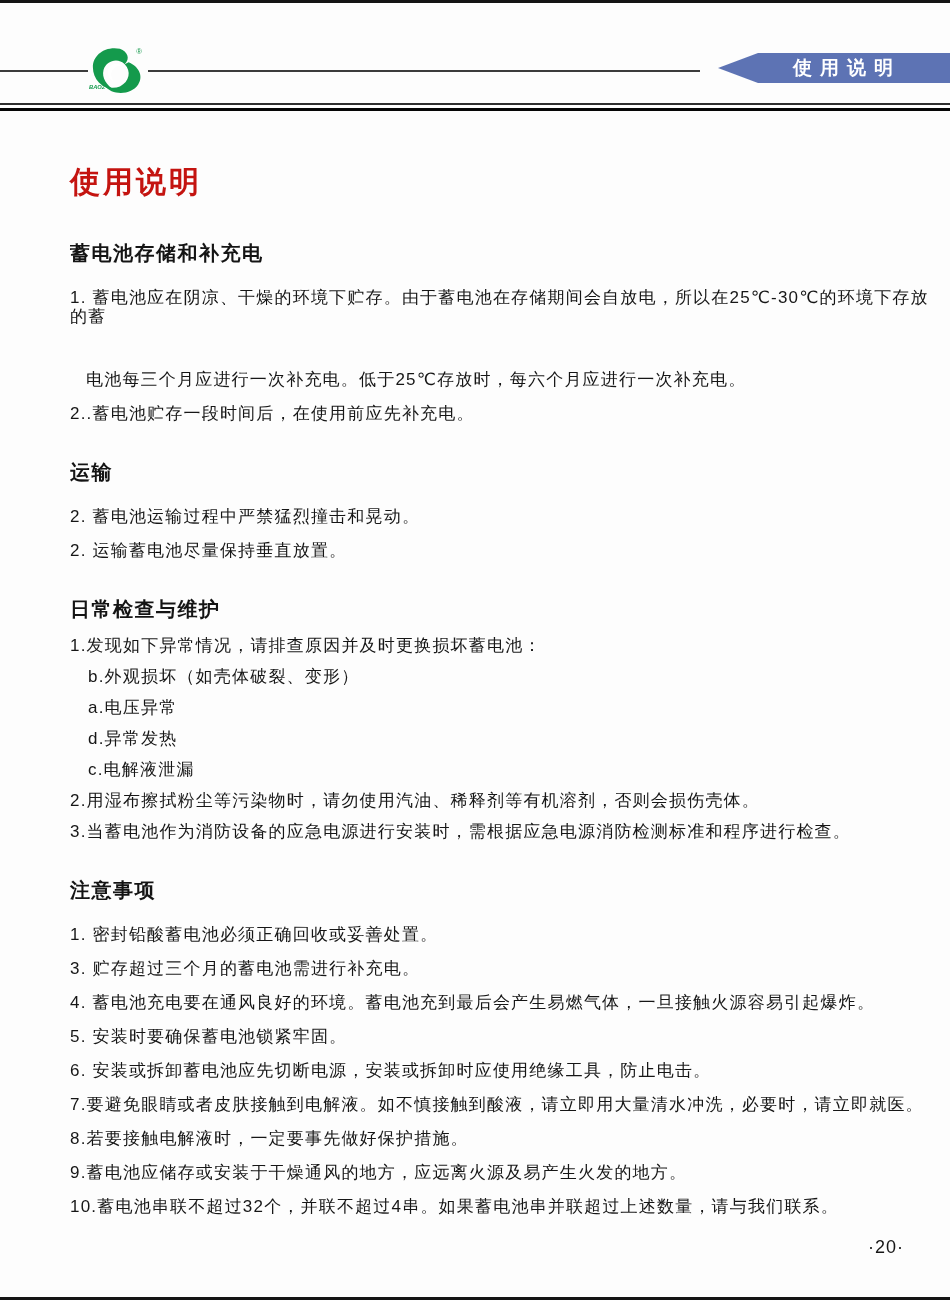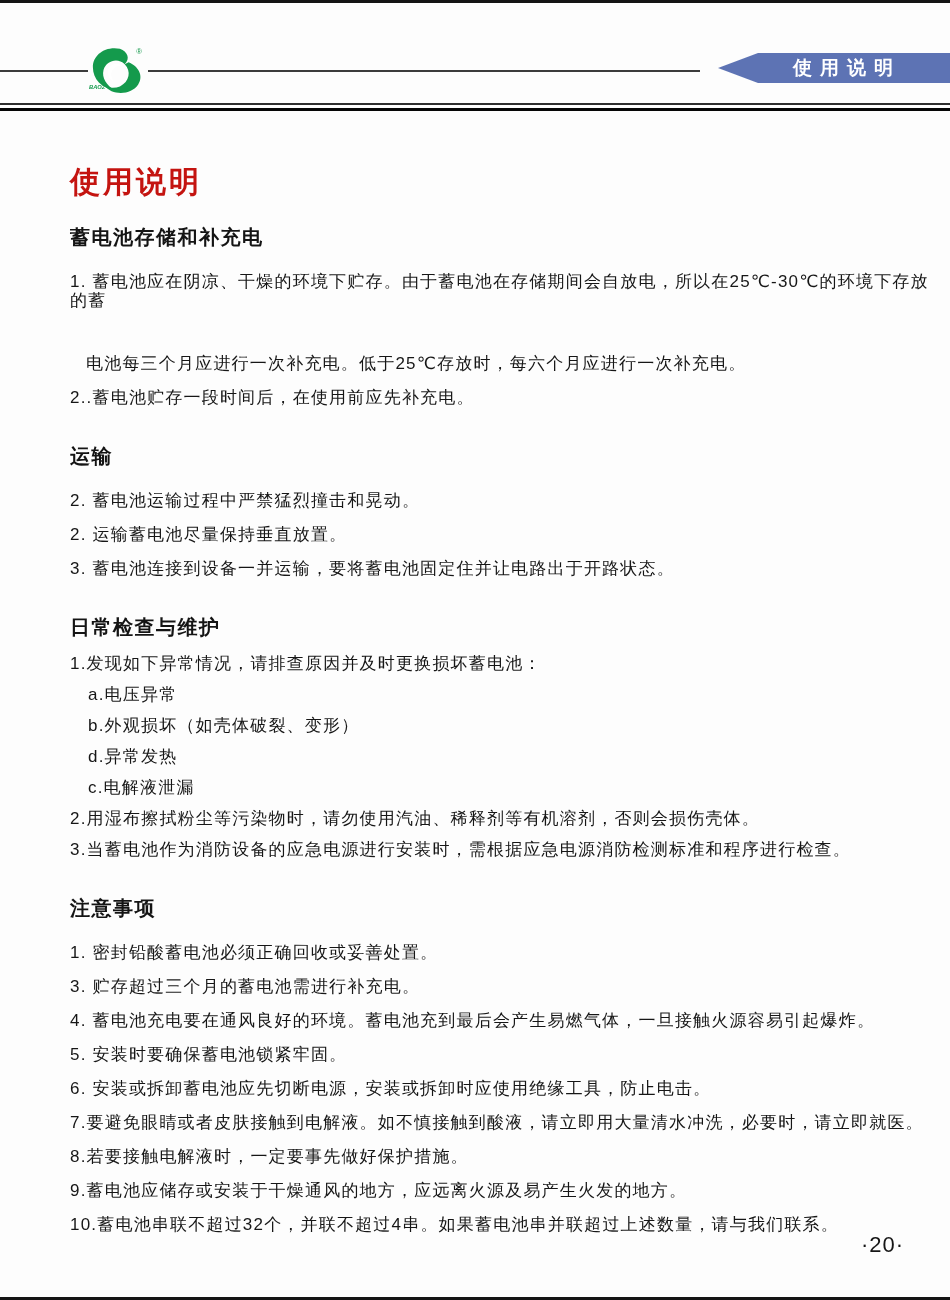--- a/index.html
+++ b/index.html
@@ -35,34 +35,34 @@
   
   .content{position:absolute;top:112px;left:0;right:0;padding:0 12px 0 70px;}
   h1.title{
     margin:52px 0 0;font-size:30px;line-height:36px;font-weight:600;
     color:#c41410;letter-spacing:3px;
   }
   h2.sec-head{
     margin:36px 0 0;font-size:20px;line-height:26px;font-weight:700;
     color:#141414;letter-spacing:1.5px;
   }
-  section.sec-first h2.sec-head{margin-top:24px;}
+  section.sec-first h2.sec-head{margin-top:40px;}
   p.line{
     margin:15px 0 0;font-size:17px;line-height:19px;
     letter-spacing:1.2px;color:#161616;
   }
   h2.sec-head + p.line{margin-top:22px;}
   section.tight p.line{margin-top:12px;}
   h2.sec-head + p.line.first-gap{margin-top:14px;}
   p.line.cont{padding-left:16px;margin-top:44px;}
   p.line.sub{padding-left:18px;}
 
   .page-number{
     position:absolute;right:46px;bottom:42px;
-    font-size:22px;letter-spacing:1px;color:#161616;
+    font-size:18px;letter-spacing:1px;color:#161616;
   }
 </style>
 </head>
 <body>
 
 <div class="page">
   <div class="top-border"></div>
 
   <header>
     <div class="rule-left"></div>
@@ -97,28 +97,27 @@
       <h2 class="sec-head">蓄电池存储和补充电</h2>
       <p class="line">1. 蓄电池应在阴凉、干燥的环境下贮存。由于蓄电池在存储期间会自放电，所以在25℃-30℃的环境下存放的蓄</p>
       <p class="line cont">电池每三个月应进行一次补充电。低于25℃存放时，每六个月应进行一次补充电。</p>
       <p class="line">2..蓄电池贮存一段时间后，在使用前应先补充电。</p>
     </section>
 
     <section>
       <h2 class="sec-head">运输</h2>
       <p class="line">2. 蓄电池运输过程中严禁猛烈撞击和晃动。</p>
       <p class="line">2. 运输蓄电池尽量保持垂直放置。</p>
-      <p class="line">3. 蓄电池连接到设备一并运输，要将蓄电池固定住并让电路出于开路状态。</p>
     </section>
 
     <section class="tight">
       <h2 class="sec-head">日常检查与维护</h2>
       <p class="line first-gap">1.发现如下异常情况，请排查原因并及时更换损坏蓄电池：</p>
+      <p class="line sub">b.外观损坏（如壳体破裂、变形）</p>
       <p class="line sub">a.电压异常</p>
-      <p class="line sub">b.外观损坏（如壳体破裂、变形）</p>
       <p class="line sub">d.异常发热</p>
       <p class="line sub">c.电解液泄漏</p>
       <p class="line">2.用湿布擦拭粉尘等污染物时，请勿使用汽油、稀释剂等有机溶剂，否则会损伤壳体。</p>
       <p class="line">3.当蓄电池作为消防设备的应急电源进行安装时，需根据应急电源消防检测标准和程序进行检查。</p>
     </section>
 
     <section>
       <h2 class="sec-head">注意事项</h2>
       <p class="line">1. 密封铅酸蓄电池必须正确回收或妥善处置。</p>
       <p class="line">3. 贮存超过三个月的蓄电池需进行补充电。</p>

